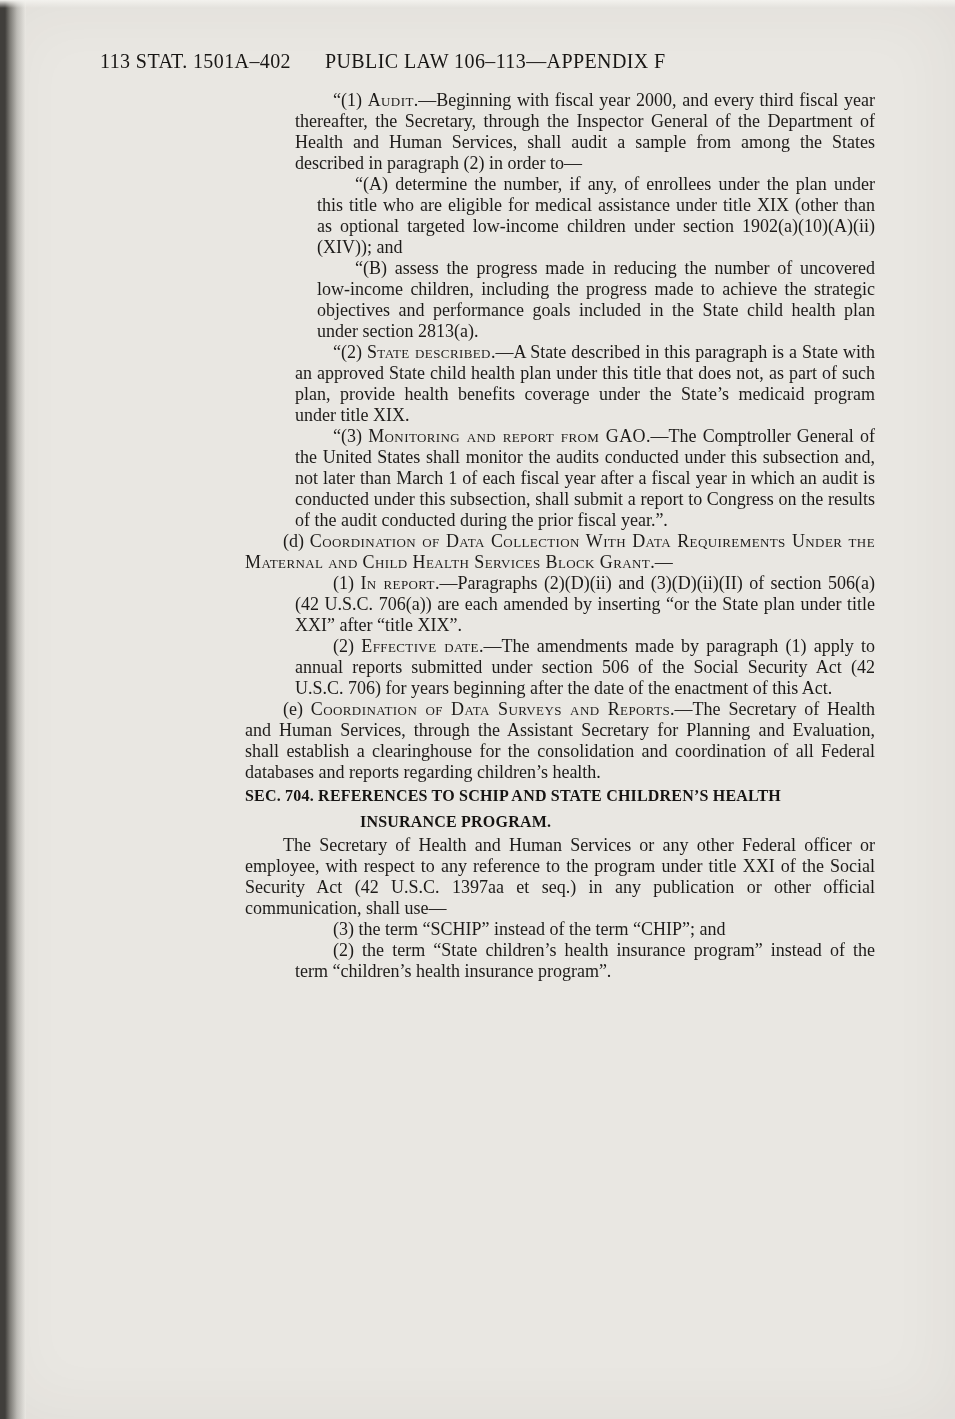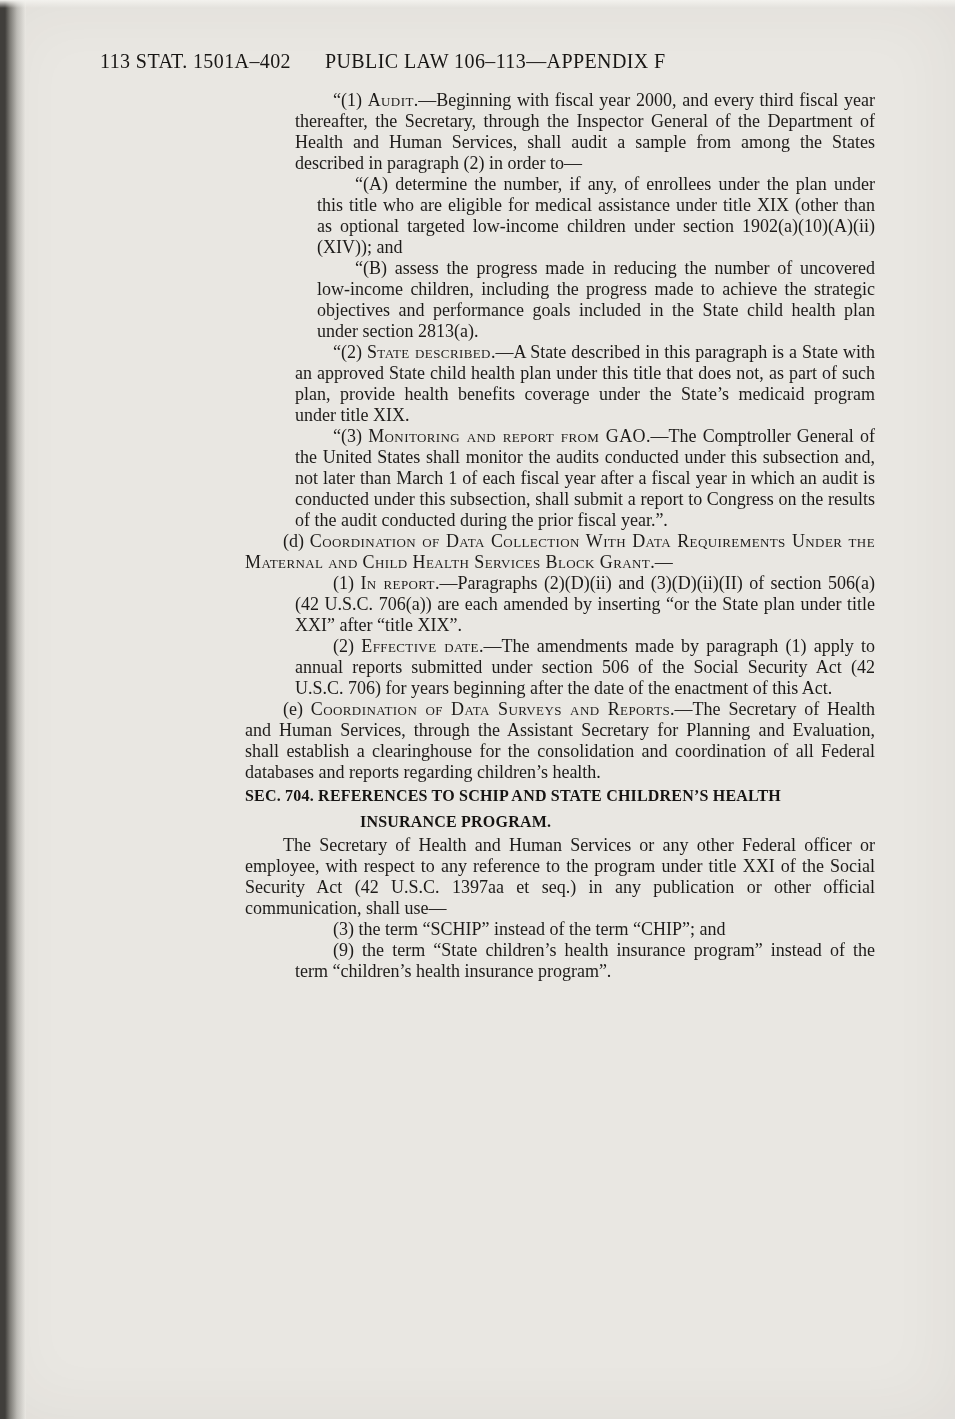--- a/index.html
+++ b/index.html
@@ -102,19 +102,19 @@
     <p class="l1"><span>(2) </span><span class="sc">Effective date</span><span>.—The amendments made by paragraph (1) apply to annual reports submitted under section 506 of the Social Security Act (42 U.S.C. 706) for years beginning after the date of the enactment of this Act.</span></p>
 
     <p class="l0"><span>(e) </span><span class="sc">Coordination of Data Surveys and Reports</span><span>.—The Secretary of Health and Human Services, through the Assistant Secretary for Planning and Evaluation, shall establish a clearinghouse for the consolidation and coordination of all Federal databases and reports regarding children’s health.</span></p>
 
     <p class="sec-heading">SEC. 704. REFERENCES TO SCHIP AND STATE CHILDREN’S HEALTH INSURANCE PROGRAM.</p>
 
     <p class="l0"><span>The Secretary of Health and Human Services or any other Federal officer or employee, with respect to any reference to the program under title XXI of the Social Security Act (42 U.S.C. 1397aa et seq.) in any publication or other official communication, shall use—</span></p>
 
     <p class="l1"><span>(3) the term “SCHIP” instead of the term “CHIP”; and</span></p>
 
-    <p class="l1"><span>(9) the term “State children’s health insurance program” instead of the term “children’s health insurance program”.</span></p>
+    <p class="l1"><span>(2) the term “State children’s health insurance program” instead of the term “children’s health insurance program”.</span></p>
 
 
 
 
   </div>
 </div>
 
 </body></html>

